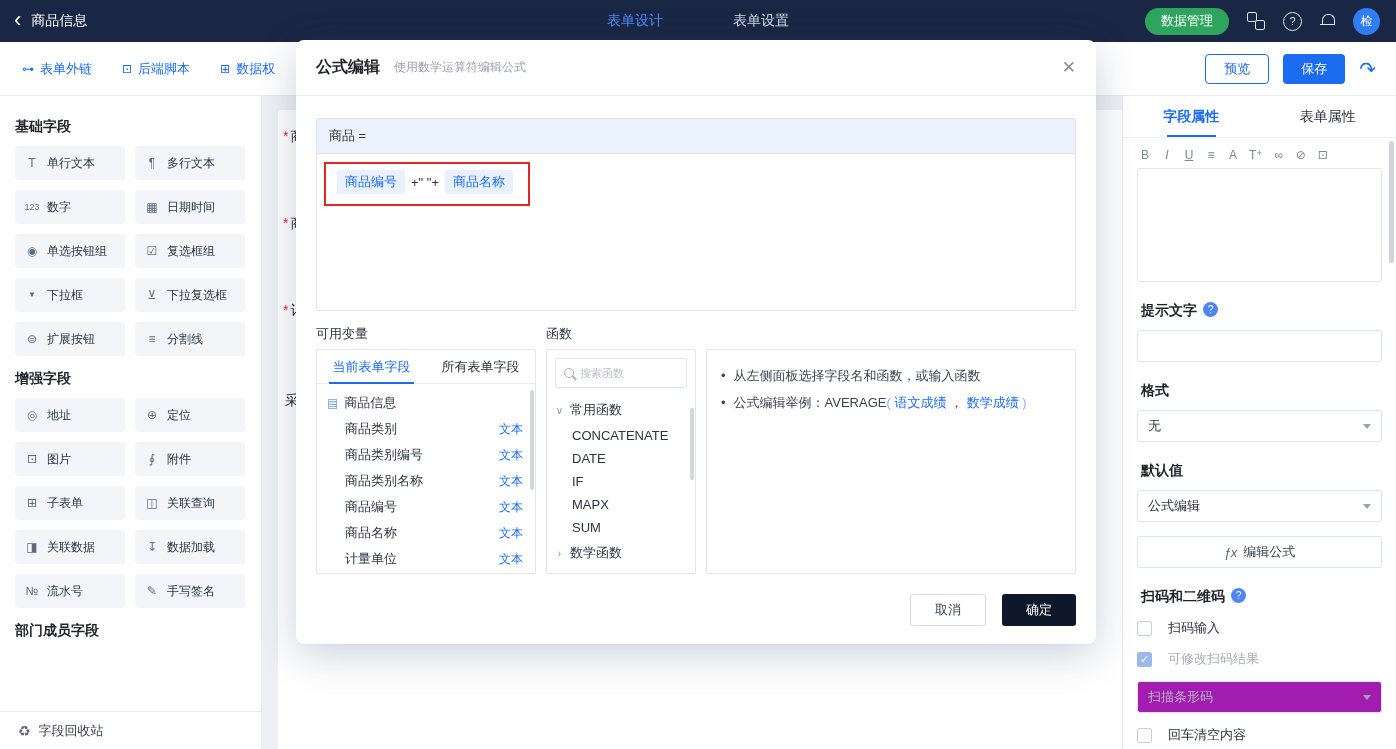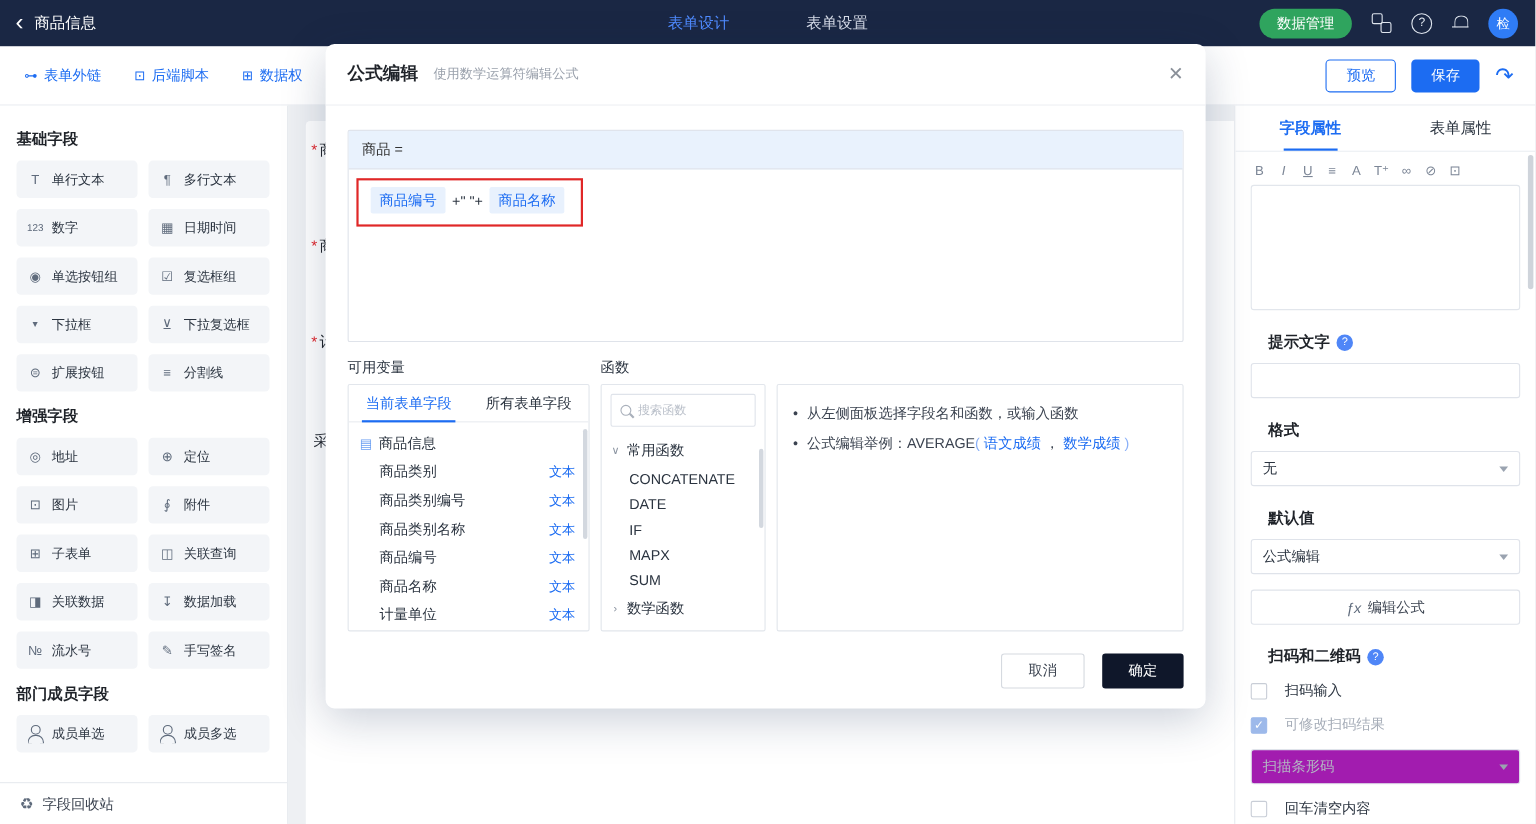--- a/index.html
+++ b/index.html
@@ -57,21 +57,21 @@
 
   
   .rp{position:absolute;top:96px;right:0;width:274px;bottom:0;background:#fff;border-left:1px solid #e7eaef;padding:0 14px;overflow:hidden;z-index:1}
   .rp-tabs{display:flex;height:42px;border-bottom:1px solid #eceff3;margin:0 -14px}
   .rp-tab{flex:1;display:flex;align-items:center;justify-content:center;font-size:14px;color:#2b3440;cursor:pointer;position:relative}
   .rp-tab.active{color:#1c6cf2;font-weight:bold}
   .rp-tab.active::after{content:"";position:absolute;bottom:0;left:32%;right:32%;height:2px;background:#1c6cf2}
   .ed-toolbar{display:flex;gap:10px;align-items:center;margin:10px 2px 6px;color:#7c8696;font-size:12px}
   .ed-toolbar .ti{cursor:pointer;min-width:12px;text-align:center}
   .ed-box{height:114px;border:1px solid #e2e6ec;border-radius:3px;cursor:text}
-  .rp-label{display:flex;align-items:center;gap:6px;font-size:14px;font-weight:bold;color:#1f2329;margin:20px 16px 10px}
+  .rp-label{display:flex;align-items:flex-start;gap:6px;font-size:14px;font-weight:bold;color:#1f2329;margin:20px 4px 10px}
   .qmark{width:15px;height:15px;border-radius:50%;background:#4f86f7;color:#fff;font-size:10px;display:flex;align-items:center;justify-content:center;font-weight:normal;cursor:pointer}
   .rp-input{height:32px;border:1px solid #dfe3ea;border-radius:3px;width:100%;font-size:13px;padding:0 10px;outline:none;font-family:inherit;color:#2b3440}
   .rp-select{height:32px;border:1px solid #dfe3ea;border-radius:3px;display:flex;align-items:center;justify-content:space-between;padding:0 10px;font-size:13px;color:#2b3440;cursor:pointer;background:#fff}
   .rp-select.disabled{background:#a21caf;color:#b3b9c3;cursor:default}
   .chev{width:0;height:0;border-left:4px solid transparent;border-right:4px solid transparent;border-top:5px solid #9aa3b0;flex:none}
   .fx-btn{height:32px;border:1px solid #dfe3ea;border-radius:3px;display:flex;align-items:center;justify-content:center;gap:6px;font-size:13px;color:#3b4350;margin-top:14px;cursor:pointer;background:#fff;width:100%}
   .fx-g{font-style:italic;color:#5f6b7c}
   .cb-row{display:flex;align-items:center;gap:16px;font-size:13px;color:#2b3440;margin:13px 0}
   .cb{width:15px;height:15px;border:1px solid #c8cdd6;border-radius:2px;background:#fff;flex:none;cursor:pointer}
   .cb.checked{background:#9db9ea;border-color:#9db9ea;color:#fff;font-size:11px;display:flex;align-items:center;justify-content:center}
@@ -252,30 +252,20 @@
           <span class="f-glyph">№</span>
           <span class="f-label">流水号</span>
         </div>
       <div class="f-item">
           <span class="f-glyph">✎</span>
           <span class="f-label">手写签名</span>
         </div>
     </div>
 
     <h3>部门成员字段</h3>
-    <div class="f-grid">
-      <div class="f-item">
-          <span class="f-glyph person"></span>
-          <span class="f-label">成员单选</span>
-        </div>
-      <div class="f-item">
-          <span class="f-glyph person"></span>
-          <span class="f-label">成员多选</span>
-        </div>
-    </div>
 
     <div class="recycle">
       <span class="g">♻</span>
       <span>字段回收站</span>
     </div>
   </aside>
 
   <div class="canvas">
     <div class="card"></div>
     <div class="frag" style="top:32px"><span class="star">*</span><span>商</span></div>

